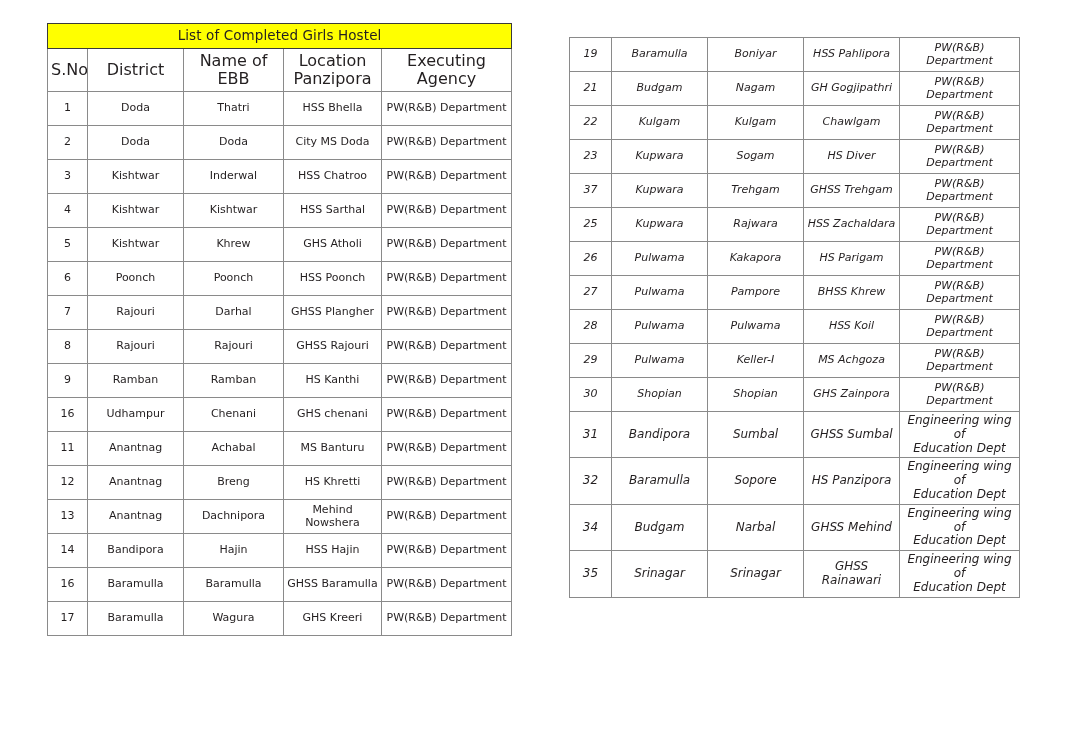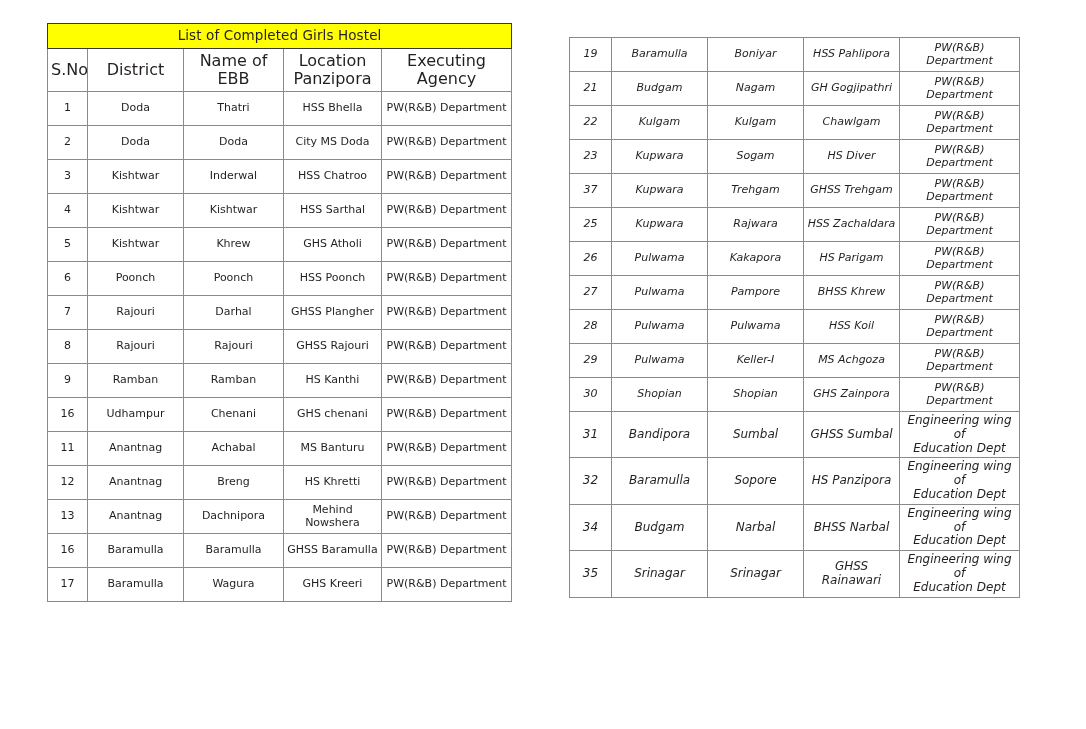--- a/index.html
+++ b/index.html
@@ -204,20 +204,27 @@
           <td>PW(R&amp;B) Department</td>
         </tr>
         <tr class="row">
           <td>13</td>
           <td>Anantnag</td>
           <td>Dachnipora</td>
           <td>Mehind Nowshera</td>
           <td>PW(R&amp;B) Department</td>
         </tr>
         <tr class="row">
+          <td>14</td>
+          <td>Bandipora</td>
+          <td>Hajin</td>
+          <td>HSS Hajin</td>
+          <td>PW(R&amp;B) Department</td>
+        </tr>
+        <tr class="row">
           <td>16</td>
           <td>Baramulla</td>
           <td>Baramulla</td>
           <td>GHSS Baramulla</td>
           <td>PW(R&amp;B) Department</td>
         </tr>
         <tr class="row">
           <td>17</td>
           <td>Baramulla</td>
           <td>Wagura</td>
@@ -324,21 +331,21 @@
           <td>32</td>
           <td>Baramulla</td>
           <td>Sopore</td>
           <td>HS Panzipora</td>
           <td class="agency-two-line"><span>Engineering wing of</span><br><span>Education Dept</span></td>
         </tr>
         <tr class="row row-tall">
           <td>34</td>
           <td>Budgam</td>
           <td>Narbal</td>
-          <td>BHSS Narbal</td>
+          <td>GHSS Mehind</td>
           <td class="agency-two-line"><span>Engineering wing of</span><br><span>Education Dept</span></td>
         </tr>
         <tr class="row row-tall">
           <td>35</td>
           <td>Srinagar</td>
           <td>Srinagar</td>
           <td>GHSS Rainawari</td>
           <td class="agency-two-line"><span>Engineering wing of</span><br><span>Education Dept</span></td>
         </tr>
       </tbody>

